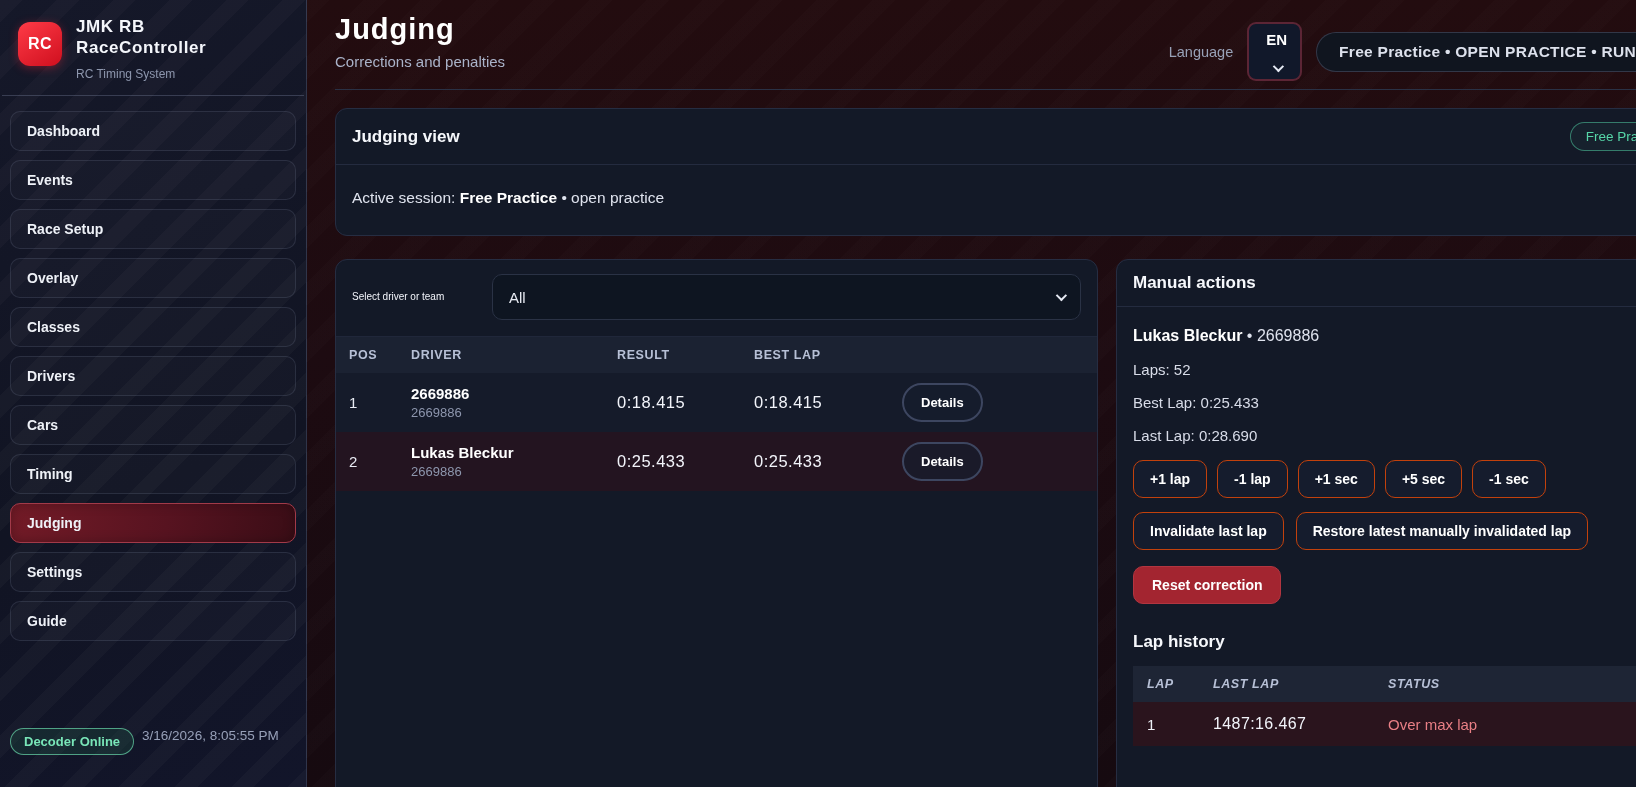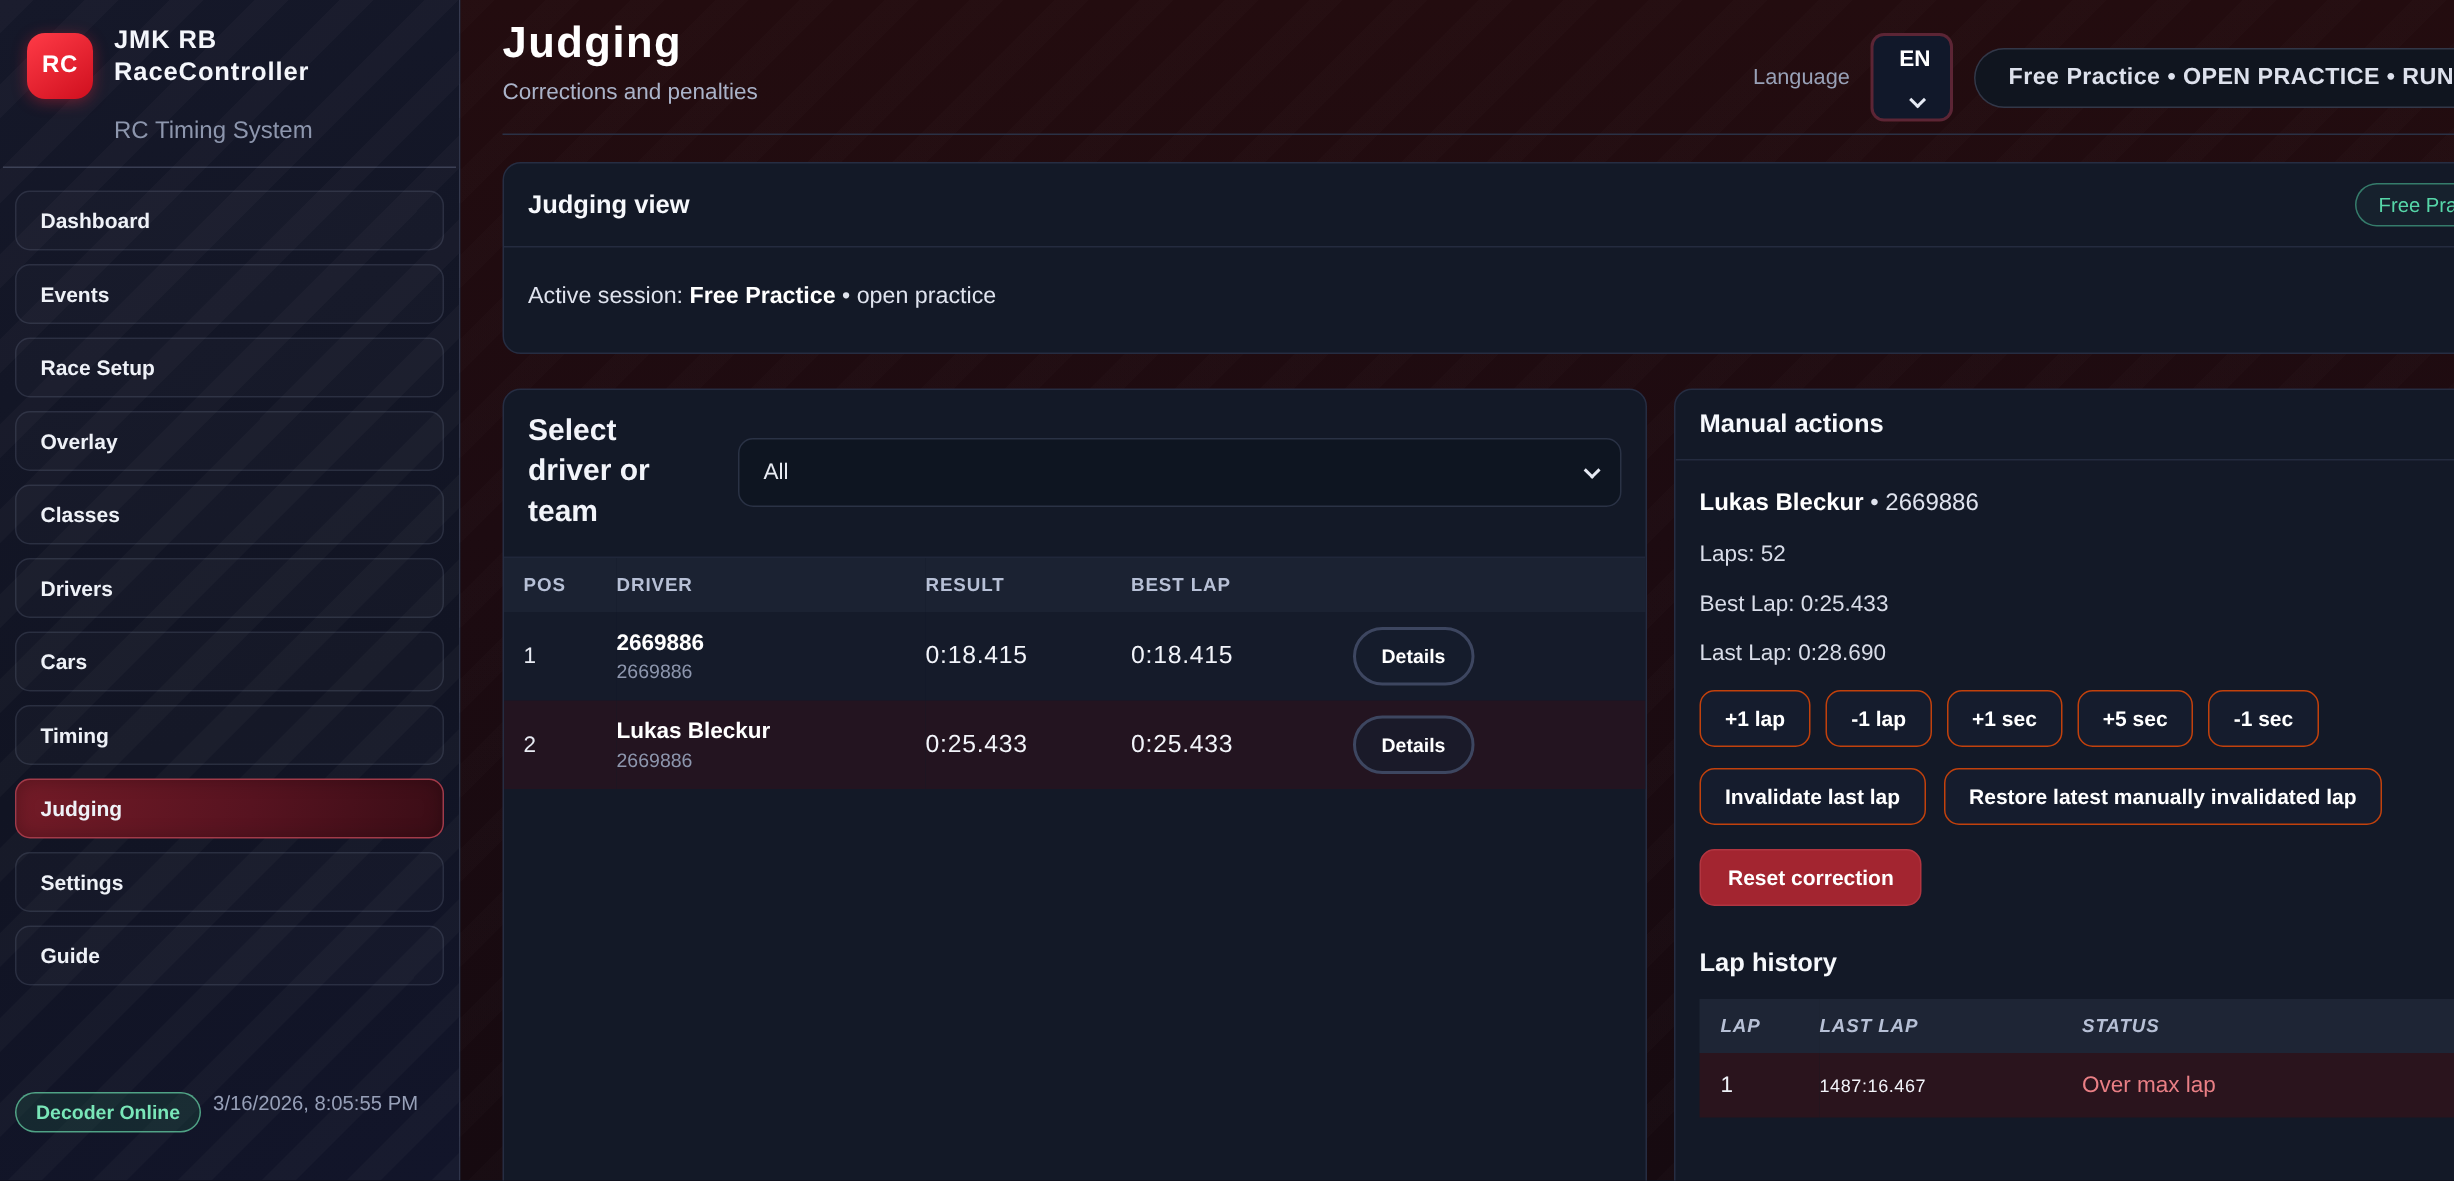--- a/index.html
+++ b/index.html
@@ -18,21 +18,21 @@
     border-right:1px solid rgba(125,135,170,0.28);
   }
   .brand{ display:flex; align-items:flex-start; gap:14px; padding:16px 16px 14px 16px;
     border-bottom:1px solid rgba(150,160,195,0.28); margin:0 2px; }
   .logo{ width:44px; height:44px; border-radius:12px; margin-top:6px;
     background:linear-gradient(145deg,#ff3b47,#cf0f1e);
     display:flex; align-items:center; justify-content:center;
     font-weight:700; font-size:16px; color:#fff; letter-spacing:.5px;
     box-shadow:0 2px 10px rgba(255,40,60,.35);}
   .brand-text .t1,.brand-text .t2{ font-weight:700; font-size:17px; letter-spacing:.6px; color:#f4f6fb; line-height:1.25;}
-  .brand-text .sub{ font-size:16px; color:#8d96ad; margin-top:20px; }
+  .brand-text .sub{ font-size:12px; color:#8d96ad; margin-top:8px; }
 
   .nav{ padding:15px 10px 0 10px; }
   .nav-item{
     height:40px; margin-bottom:9px; border-radius:10px;
     border:1px solid rgba(140,152,185,0.17);
     background:rgba(255,255,255,0.018);
     display:flex; align-items:center; padding:0 16px;
     font-weight:700; font-size:14px; color:#eef1f7; cursor:pointer;
   }
   .nav-item.active{
@@ -91,21 +91,21 @@
     font-weight:400; font-size:13.5px; padding:6px 15px; white-space:nowrap;
   }
 
   .cards-row{ display:flex; gap:18px; margin-top:23px; align-items:stretch; height:560px; }
   .left-card{ width:763px; min-width:763px; }
   .right-card{ width:583px; min-width:583px; }
 
   
   .select-row{ display:flex; align-items:center; gap:22px; padding:14px 16px 16px 16px;
     border-bottom:1px solid #20273a; }
-  .select-label{ width:118px; font-weight:700; font-size:20px; line-height:1.35; color:#f2f4fa; }
+  .select-label{ width:118px; font-weight:400; font-size:10px; line-height:1.35; color:#f2f4fa; }
   .select-box{ flex:1; height:46px; background:#0e1521; border:1px solid #2a3245; border-radius:10px;
     display:flex; align-items:center; justify-content:space-between; padding:0 16px;
     font-size:15px; color:#e8ebf3; cursor:pointer; }
 
   
   table{ border-collapse:collapse; width:100%; }
   .drv-table th{ background:#1b2232; text-align:left; font-size:12.5px; letter-spacing:.6px;
     color:#b7c0d6; font-weight:700; padding:11px 0; }
   .drv-table th.c-pos, .drv-table td.c-pos{ width:75px; padding-left:13px; }
   .drv-table th.c-driver, .drv-table td.c-driver{ width:206px;margin-left:20px; }
@@ -136,21 +136,21 @@
     color:#fff; font-weight:700; font-size:14px; padding:10px 18px; cursor:pointer; font-family:inherit; }
   .lap-hist-title{ font-weight:700; font-size:17px; color:#f6f8fc; margin-top:28px; }
   .hist-table{ margin-top:14px; }
   .hist-table th{ background:rgba(185,195,235,0.07); text-align:left; font-size:12.5px;
     letter-spacing:.6px; color:#b7c0d6; font-weight:700; padding:11px 0;font-style:italic; }
   .hist-table th.h-lap, .hist-table td.h-lap{ width:80px; padding-left:14px; }
   .hist-table th.h-last, .hist-table td.h-last{ width:175px; }
   .hist-table td{ padding:13px 0; }
   .hist-row{ background:#2a141d; }
   .hist-lap{ font-size:15px; color:#eef1f7; }
-  .hist-time{ font-size:12px; letter-spacing:.4px; color:#f2f4fa; }
+  .hist-time{ font-size:16px; letter-spacing:.4px; color:#f2f4fa; }
   .hist-status{ font-size:15px; color:#e97f85; }
 </style>
 </head>
 <body>
 
 <aside class="sidebar">
   <div class="brand">
     <div class="logo">RC</div>
     <div class="brand-text">
       <div class="t1">JMK RB</div>

